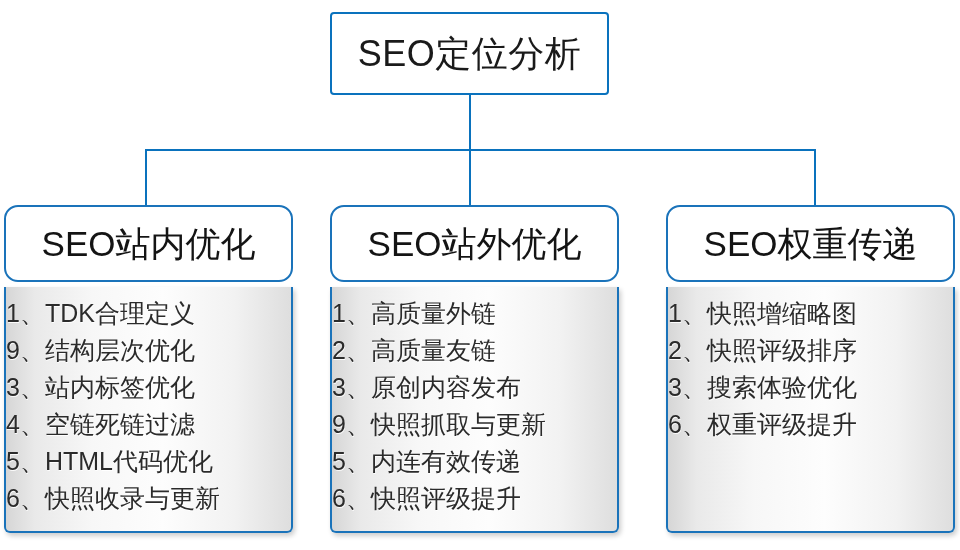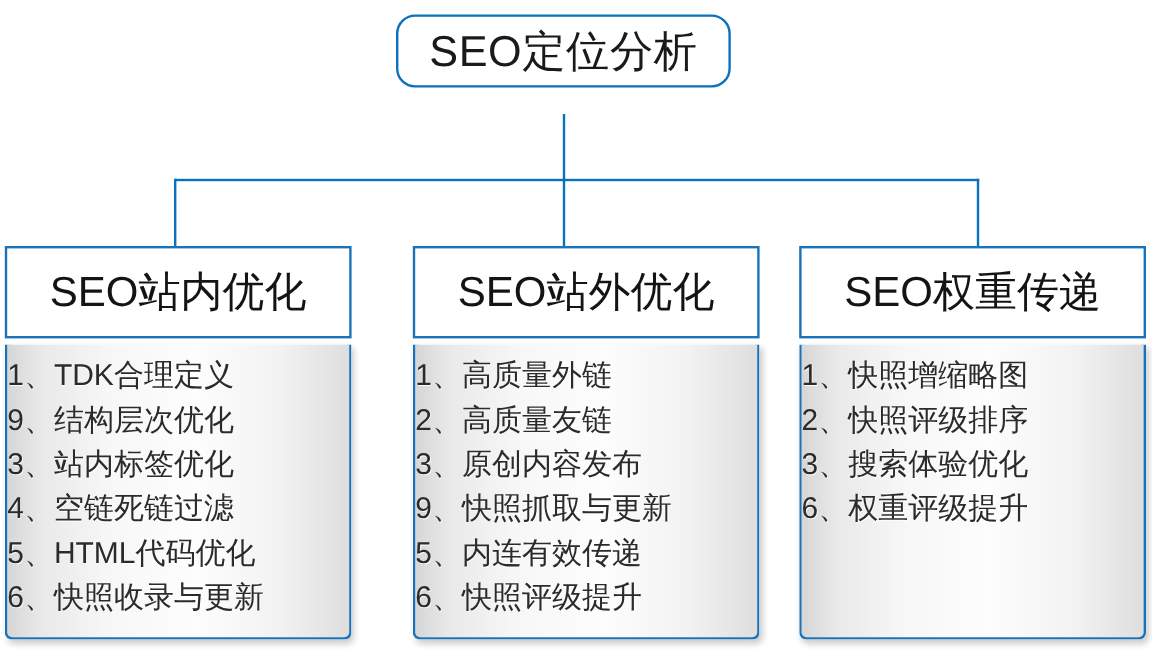--- a/index.html
+++ b/index.html
@@ -15,24 +15,24 @@
     overflow: hidden;
     font-family: "Liberation Sans", "DejaVu Sans", sans-serif;
   }
 
   
   .root-box {
     position: absolute;
     left: 330px;
     top: 12px;
     width: 279px;
-    height: 61px;
+    height: 83px;
     box-sizing: border-box;
     border: 2px solid #0a72bd;
-    border-radius: 16px;
+    border-radius: 4px;
     background: #ffffff;
     display: flex;
     align-items: center;
     justify-content: center;
   }
   .root-label {
     font-size: 36px;
     color: #1a1a1a;
     letter-spacing: 0.5px;
     line-height: 1;
@@ -75,29 +75,29 @@
     height: 57px;
   }
 
   
   .branch {
     position: absolute;
     top: 205px;
     width: 289px;
   }
   .branch-1 { left: 4px; }
-  .branch-2 { left: 344px; }
+  .branch-2 { left: 330px; }
   .branch-3 { left: 666px; }
 
   .branch-head {
     box-sizing: border-box;
     width: 100%;
     height: 77px;
     border: 2px solid #1a73ba;
-    border-radius: 0;
+    border-radius: 14px;
     background: #ffffff;
     display: flex;
     align-items: center;
     justify-content: center;
   }
   .branch-head-label {
     font-size: 35px;
     color: #141414;
     line-height: 1;
     white-space: nowrap;

